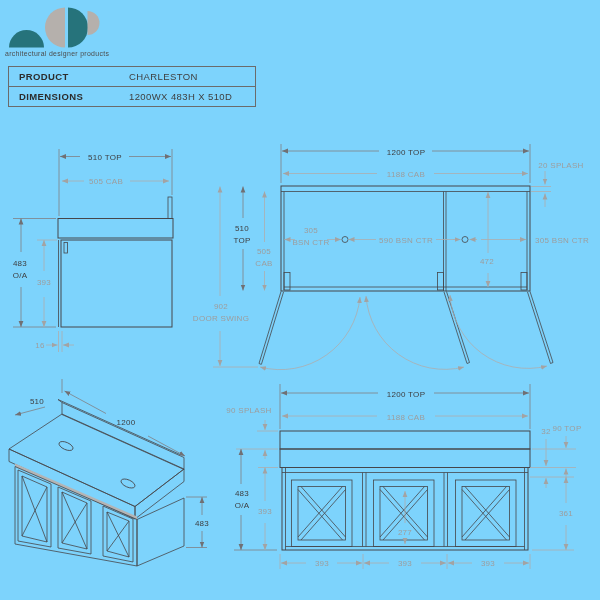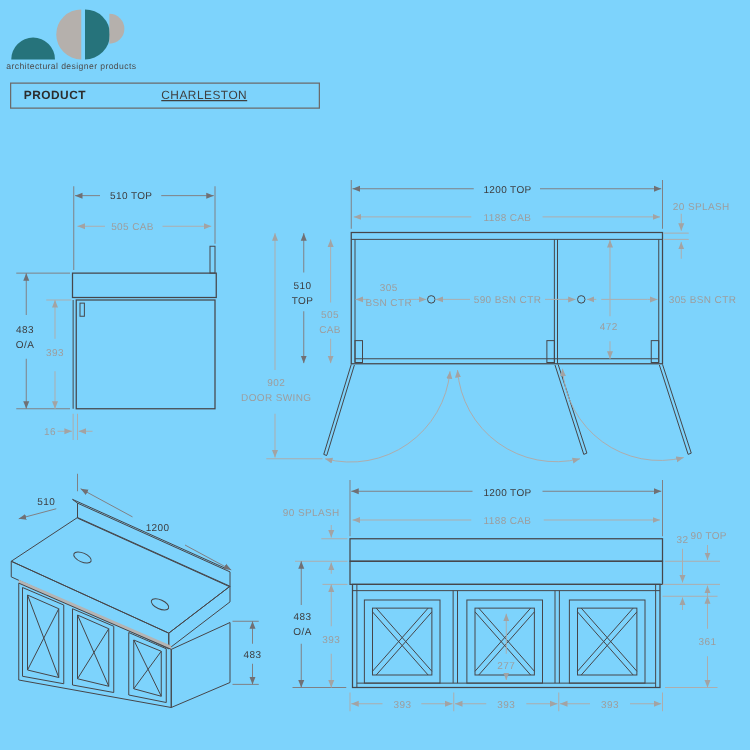--- a/index.html
+++ b/index.html
@@ -3,21 +3,21 @@
 <meta charset="utf-8">
 <style>
   html,body{margin:0;padding:0;background:#fff;}
   #stage{position:relative;width:600px;height:600px;background:#7dd3fc;overflow:hidden;
          font-family:"Liberation Sans",sans-serif;}
   .tagline{position:absolute;left:5px;top:50px;font-size:6.9px;letter-spacing:.32px;color:#4c4c4c;}
   .spec-table{position:absolute;left:8px;top:66px;width:246px;border:1px solid #6b6b6b;}
   .spec-row{display:flex;height:19px;border-bottom:1px solid #6b6b6b;align-items:center;}
   .spec-row:last-child{border-bottom:none;}
   .spec-label{width:110px;padding-left:10px;font-size:9.5px;font-weight:bold;letter-spacing:.4px;color:#2c2c2c;}
-  .spec-value{font-size:9.5px;letter-spacing:.4px;color:#3f3f3f;text-decoration:underline;}
+  .spec-value{font-size:9.5px;letter-spacing:.4px;color:#3f3f3f;}
   svg{position:absolute;left:0;top:0;}
   .ln{stroke:#46464a;stroke-width:1;fill:none;}
   .lnt{stroke:#46464a;stroke-width:.8;fill:none;}
   .dim{stroke:#adadad;stroke-width:.8;fill:none;}
   .dimd{stroke:#808084;stroke-width:.8;fill:none;}
   text{font-family:"Liberation Sans",sans-serif;text-anchor:middle;letter-spacing:.3px;}
   .td{fill:#3d3d3f;font-size:8px;}
   .tg{fill:#9d9d9d;font-size:8px;}
   .tas{text-anchor:start;}
 </style>
@@ -31,20 +31,24 @@
     <path d="M65,7.5 A20,20 0 0 0 65,47.5 Z" fill="#b5b0ac"></path>
     <path d="M68,7.5 A20,20 0 0 1 68,47.5 Z" fill="#26737b"></path>
     <path d="M87.5,11 A12,12 0 0 1 87.5,35 Z" fill="#b5b0ac"></path>
   </svg>
   <div class="tagline">architectural designer products</div>
 
   <div class="spec-table">
     <div class="spec-row">
       <span class="spec-label">PRODUCT</span>
       <span class="spec-value">CHARLESTON</span>
+    </div>
+    <div class="spec-row">
+      <span class="spec-label">DIMENSIONS</span>
+      <span class="spec-value">1200WX 483H X 510D</span>
     </div>
   </div>
 
   <svg width="600" height="600">
     <defs>
       <marker id="md" markerUnits="userSpaceOnUse" markerWidth="8" markerHeight="7" refX="6" refY="3" orient="auto-start-reverse">
         <path d="M0,0.6 L6,3 L0,5.4 Z" fill="#707074"></path>
       </marker>
       <marker id="mg" markerUnits="userSpaceOnUse" markerWidth="8" markerHeight="7" refX="6" refY="3" orient="auto-start-reverse">
         <path d="M0,0.6 L6,3 L0,5.4 Z" fill="#a3a3a3"></path>

